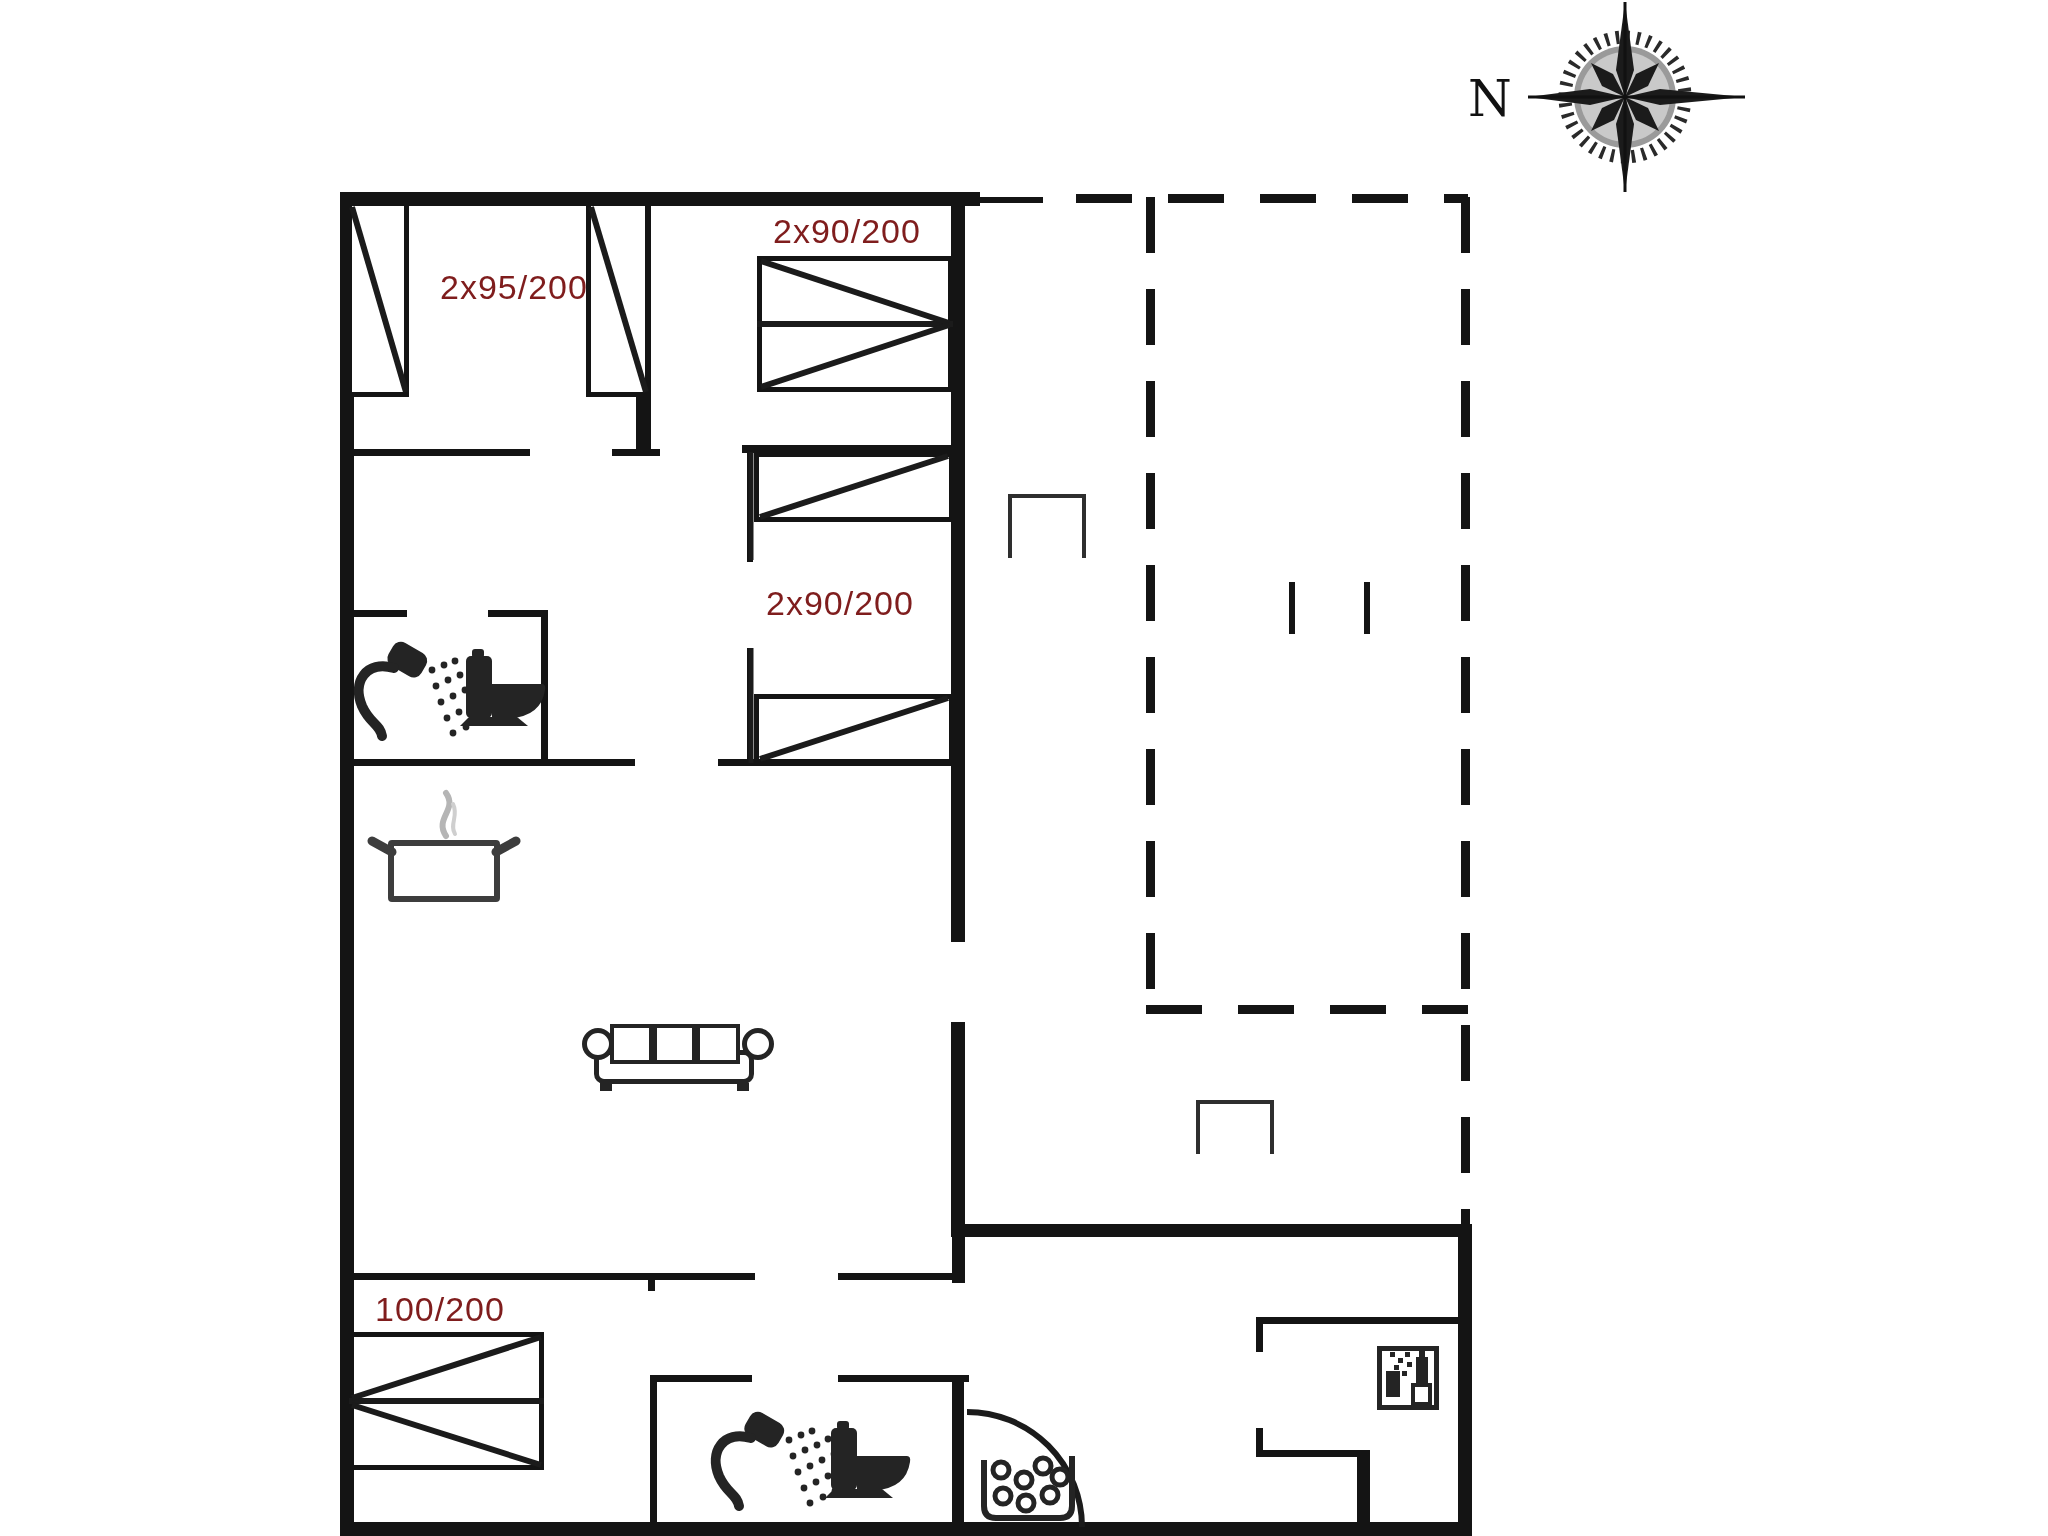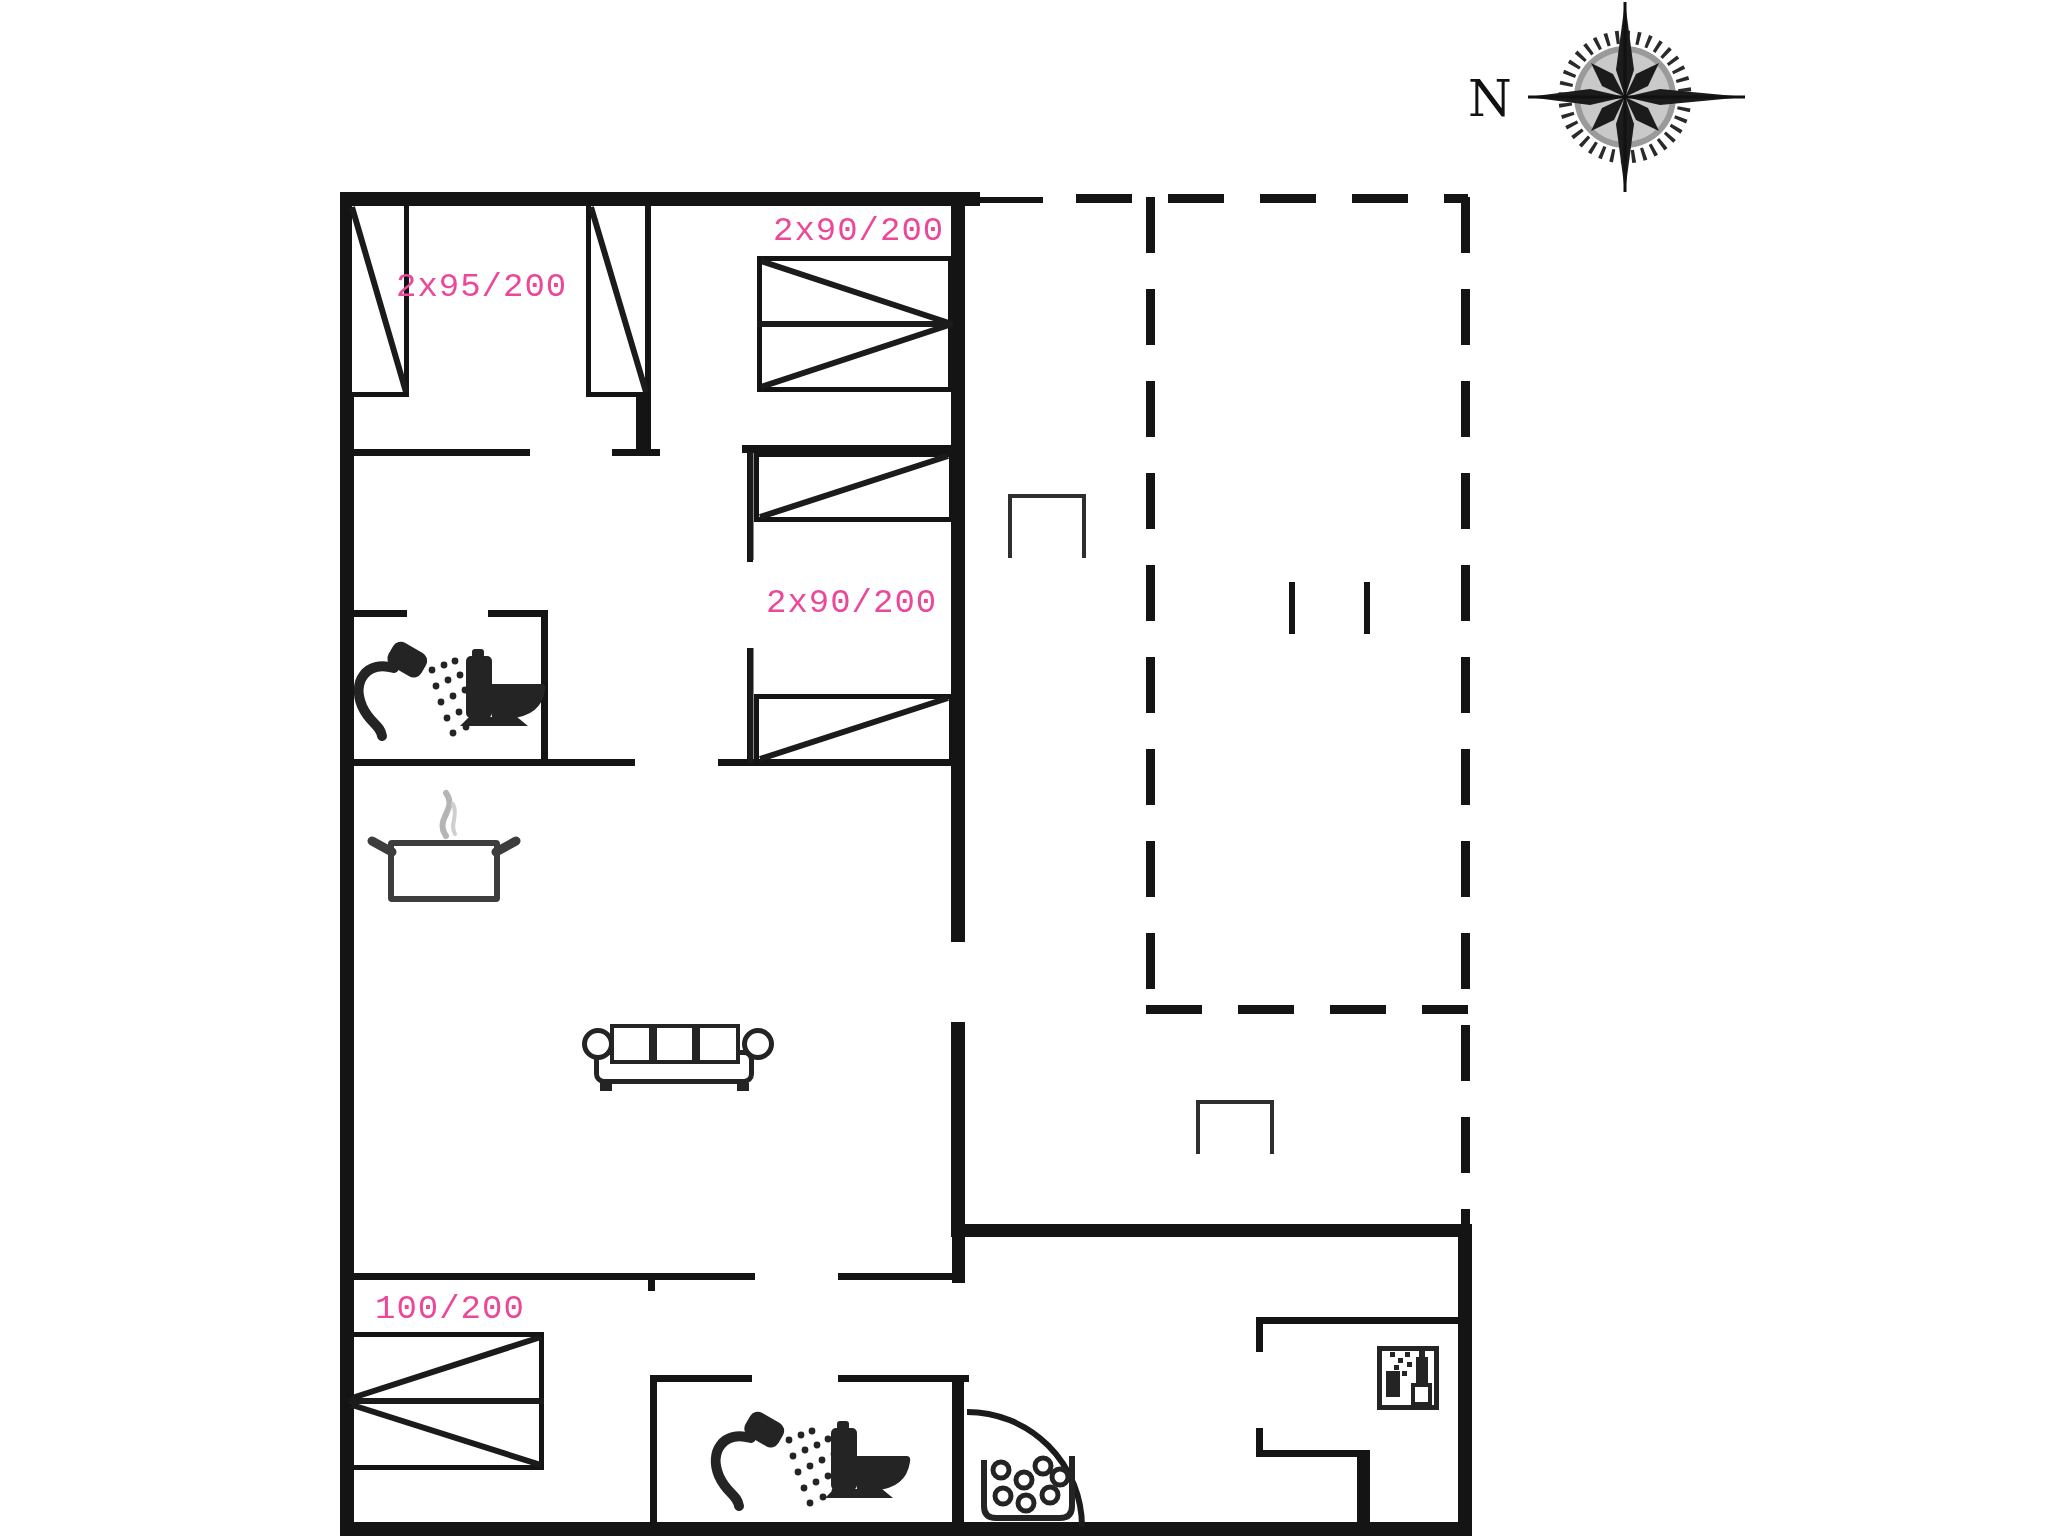--- a/index.html
+++ b/index.html
@@ -11,22 +11,22 @@
   html,body{margin:0;padding:0;background:var(--bg);}
   #plan{
     position:relative;width:2048px;height:1536px;background:var(--bg);
     overflow:hidden;font-family:"Liberation Sans", sans-serif;
   }
   .wall{position:absolute;background:var(--wall);}
   .dash-h{position:absolute;height:9px;background:repeating-linear-gradient(90deg,var(--wall) 0 56px,transparent 56px 92px);}
   .dash-v{position:absolute;width:9px;background:repeating-linear-gradient(180deg,var(--wall) 0 56px,transparent 56px 92px);}
   .bed{position:absolute;border:5px solid var(--wall);background:var(--bg);box-sizing:border-box;}
   .label{
-    position:absolute;color:#ec4899;font-size:34px;letter-spacing:1px;
-    font-family:Liberation Mono, monospace;white-space:nowrap;text-align:center;
+    position:absolute;color:#7f1d1d;font-size:34px;letter-spacing:1px;
+    font-family:Liberation Sans, sans-serif;white-space:nowrap;text-align:center;
   }
   .north{
     position:absolute;left:1468px;top:70px;font-size:50px;color:#111;
     font-family:"DejaVu Serif", serif;
   }
   .bracket{position:absolute;border:4px solid #2e2e2e;border-bottom:none;background:transparent;box-sizing:border-box;}
   .tick{position:absolute;width:6px;height:52px;background:var(--wall);}
   svg.overlay{position:absolute;left:0;top:0;}
   
   .sofa-base{position:absolute;left:594px;top:1050px;width:160px;height:34px;border:5px solid var(--icon);border-radius:10px;background:var(--bg);box-sizing:border-box;}
@@ -86,21 +86,21 @@
   <div class="bracket" style="left:1008px;top:494px;width:78px;height:64px"></div>
   <div class="bracket" style="left:1196px;top:1100px;width:78px;height:54px"></div>
 
   <div class="bed" style="left:347px;top:201px;width:62px;height:196px"></div>
   <div class="bed" style="left:586px;top:201px;width:64px;height:196px"></div>
   <div class="bed" style="left:757px;top:256px;width:196px;height:136px"></div>
   <div class="bed" style="left:754px;top:452px;width:200px;height:70px"></div>
   <div class="bed" style="left:754px;top:694px;width:200px;height:70px"></div>
   <div class="bed" style="left:349px;top:1332px;width:195px;height:138px"></div>
 
-  <div class="label" style="left:396px;top:268px">2x95/200</div>
+  <div class="label" style="left:440px;top:268px">2x95/200</div>
   <div class="label" style="left:773px;top:212px">2x90/200</div>
   <div class="label" style="left:766px;top:584px">2x90/200</div>
   <div class="label" style="left:375px;top:1290px">100/200</div>
   <div class="north">N</div>
 
   <div class="sofa-base"></div>
   <div class="sofa-arm" style="left:582px;top:1028px"></div>
   <div class="sofa-arm" style="left:742px;top:1028px"></div>
   <div class="sofa-cushion" style="left:610px;top:1024px"></div>
   <div class="sofa-cushion" style="left:653px;top:1024px"></div>

